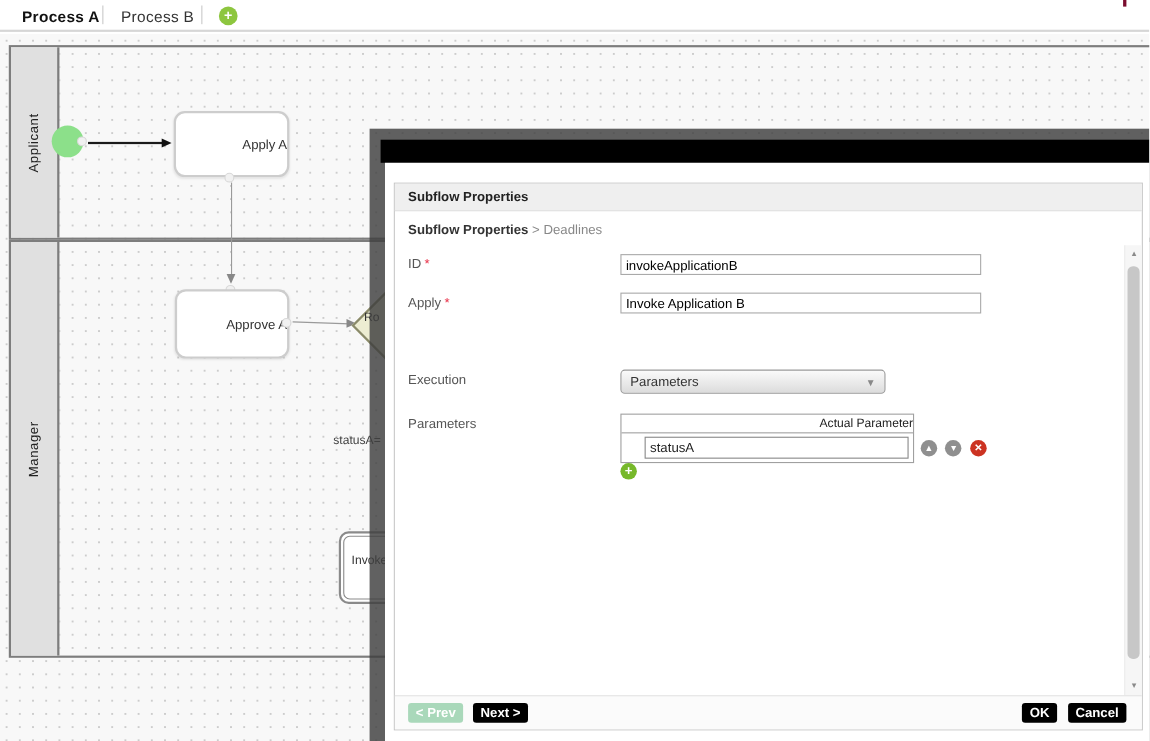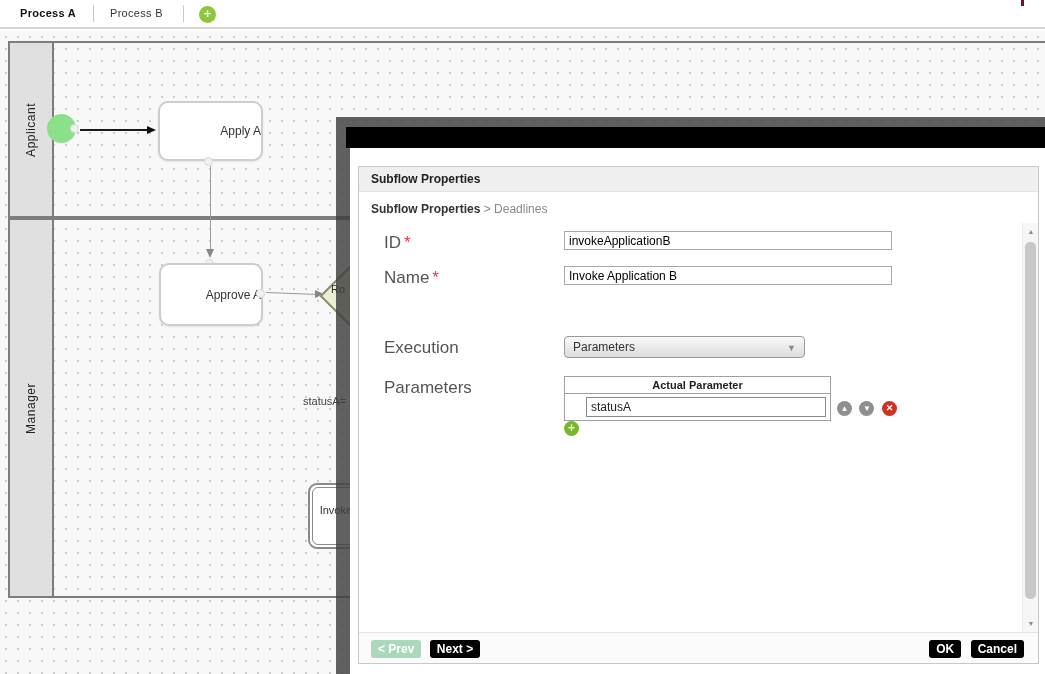--- a/index.html
+++ b/index.html
@@ -2,21 +2,21 @@
 <html><head>
 <meta charset="utf-8">
 <style>
   * { margin:0; padding:0; box-sizing:border-box; }
   html,body { background:#fff; }
   body { font-family:"Liberation Sans", sans-serif; }
   #screen { position:relative; width:1045px; height:674px; overflow:hidden; background:#fff; }
 
   
   .tabbar { position:absolute; left:0; top:0; width:1045px; height:29px; background:#fff; border-bottom:2px solid #d6d6d6; }
-  .tab { position:absolute; top:7px; font-size:11px; color:#333; cursor:pointer; letter-spacing:.3px; }
+  .tab { position:absolute; top:7px; font-size:14px; color:#333; cursor:pointer; letter-spacing:.3px; }
   .tab.active { font-weight:bold; color:#111; }
   .tab-sep { position:absolute; top:5px; width:1px; height:17px; background:#c9c9c9; }
   .add-tab { position:absolute; left:199px; top:6px; width:17px; height:17px; border-radius:50%; background:#8dc63f; color:#fff; font-size:13px; font-weight:bold; text-align:center; line-height:16px; cursor:pointer; }
   .tr-artifact { position:absolute; left:1021px; top:0; width:3px; height:6px; background:#7a0c2e; }
 
   
   .canvas { position:absolute; left:0; top:31px; width:1045px; height:643px;
     background-image:radial-gradient(circle, #cccccc 1px, transparent 1.3px);
     background-size:12px 12px; background-color:#f8f8f8; }
   .lane { position:absolute; left:8px; border:2px solid #7d7d7d; }
@@ -38,27 +38,27 @@
 
   
   .modal-frame { position:absolute; left:336px; top:117px; width:709px; height:557px; background:rgba(62,62,62,.82); }
   .modal-titlebar { position:absolute; left:346px; top:127px; width:699px; height:21px; background:#000; }
   .modal-body { position:absolute; left:350px; top:148px; width:695px; height:526px; background:#fff; }
   .panel { position:absolute; left:358px; top:166px; width:681px; height:498px; background:#fff; border:1px solid #c8c8c8; }
   .panel-header { position:absolute; left:0; top:0; width:100%; height:25px; background:#efefef; border-bottom:1px solid #e2e2e2; font-size:12px; font-weight:bold; color:#222; line-height:25px; padding-left:12px; }
   .breadcrumb { position:absolute; left:12px; top:35px; font-size:12px; color:#888; }
   .breadcrumb .bc-current { font-weight:bold; color:#333; }
   .frow { position:absolute; left:0; width:100%; height:24px; }
-  .flabel { position:absolute; left:25px; top:2px; font-size:17px; color:#555; }
+  .flabel { position:absolute; left:12px; top:2px; font-size:12px; color:#555; }
   .req { color:#e8334a; margin-left:3px; }
   .ftext { position:absolute; left:205px; top:0; width:328px; height:19px; border:1px solid #a9a9a9; font-family:"Liberation Sans",sans-serif; font-size:12px; color:#000000; padding:1px 4px; }
   .fselect { position:absolute; left:205px; top:0; width:241px; height:22px; border:1px solid #999; border-radius:4px; background:linear-gradient(#fafafa,#dcdcdc); font-size:12px; color:#333; line-height:20px; padding-left:8px; cursor:pointer; }
   .sel-arrow { position:absolute; right:8px; top:0; font-size:9px; color:#888; line-height:22px; }
   .param-grid { position:absolute; left:205px; top:0; width:267px; border:1px solid #a0a0a0; background:#fff; }
-  .pg-header { height:17px; border-bottom:1px solid #a0a0a0; font-size:11px; font-weight:bold; color:#222; text-align:center; line-height:17px; }
+  .pg-header { height:17px; border-bottom:1px solid #a0a0a0; font-size:11px; font-weight:normal; color:#222; text-align:right; line-height:17px; }
   .pg-row { height:26px; position:relative;margin-left:19px; }
   .pg-input { position:absolute; left:2px; top:3px; width:240px; height:20px; border:1px solid #888; font-family:"Liberation Sans",sans-serif; font-size:12px; padding:1px 4px; color:#222; }
   .circ { display:inline-block; width:15px; height:15px; border-radius:50%; color:#fff; font-size:8px; text-align:center; line-height:15px; cursor:pointer; vertical-align:middle; }
   .circ.gray { background:#8f8f8f; }
   .circ.red { background:#cc3322; font-size:9px; font-weight:bold; }
   .circ.green { background:#76b82a; font-size:12px; font-weight:bold; line-height:14px; }
   .pg-icons { position:absolute; left:478px; top:23px; white-space:nowrap; }
   .pg-icons .circ { margin-right:3px; }
   .add-param { position:absolute; left:205px; top:45px; width:15px; height:15px; }
 
@@ -149,21 +149,21 @@
       <span>&gt;</span>
       <span>Deadlines</span>
     </div>
 
     <div class="frow" style="top:64px">
       <span class="flabel"><span>ID</span><span class="req">*</span></span>
       <input class="ftext" value="invokeApplicationB" style="">
     </div>
 
     <div class="frow" style="top:99px">
-      <span class="flabel"><span>Name</span><span class="req">*</span></span>
+      <span class="flabel"><span>Apply</span><span class="req">*</span></span>
       <input class="ftext" value="Invoke Application B" style="">
     </div>
 
 
     <div class="frow" style="top:169px">
       <span class="flabel"><span>Execution</span></span>
       <div class="fselect">
         <span>Parameters</span>
         <span class="sel-arrow">▼</span>
       </div>

